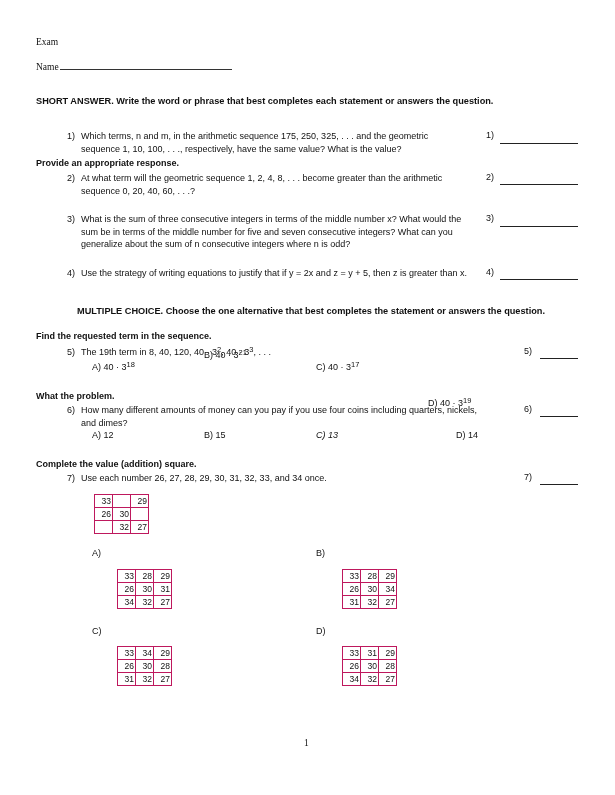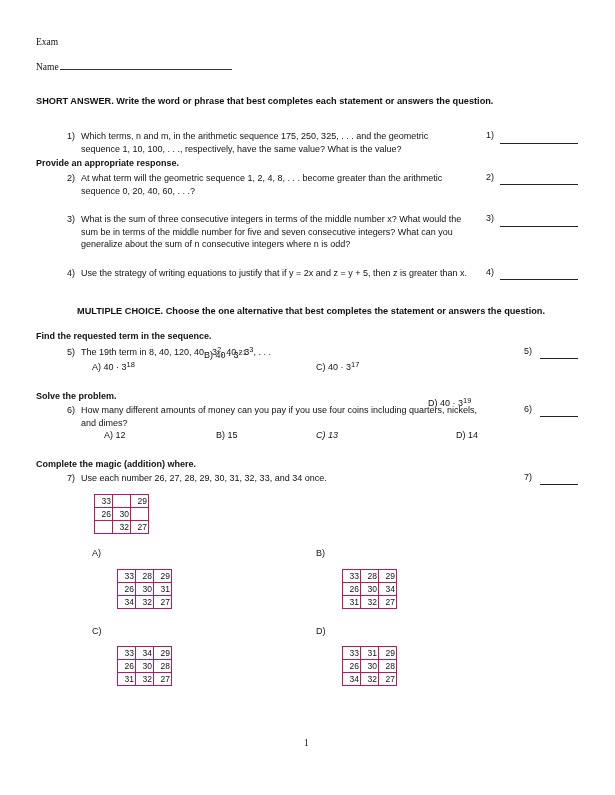--- a/index.html
+++ b/index.html
@@ -77,34 +77,34 @@
   <div class="txt"><span>The 19th term in 8, 40, 120, 40 · 3</span><sup>2</sup><span>, 40 · 3</span><sup>3</sup><span>, . . .</span></div>
 </div>
 <div class="abs sans ans-num" style="left:524px; top:346px;">5)</div>
 <div class="abs ans-line-short" style="left:540px; top:358px;"></div>
 
 <div class="abs sans choice" style="left:92px; top:362px;"><span>A)</span> <span>40 · 3</span><sup>18</sup></div>
 <div class="abs sans choice" style="left:204px; top:350px;"><span>B)</span> <span>40 · 3</span><sup>21</sup></div>
 <div class="abs sans choice" style="left:316px; top:362px;"><span>C)</span> <span>40 · 3</span><sup>17</sup></div>
 <div class="abs sans choice" style="left:428px; top:362px;margin-top:36px;"><span>D)</span> <span>40 · 3</span><sup>19</sup></div>
 
-<div class="abs sans sub-head" style="left:36px; top:391px;">Solve the problem.</div>
+<div class="abs sans sub-head" style="left:36px; top:391px;">What the problem.</div>
 <div class="abs sans q" style="left:67px; top:404px; width:420px;">
   <span class="num">6)</span>
   <div class="txt">How many different amounts of money can you pay if you use four coins including quarters, nickels, and dimes?</div>
 </div>
 <div class="abs sans ans-num" style="left:524px; top:404px;">6)</div>
 <div class="abs ans-line-short" style="left:540px; top:416px;"></div>
 
-<div class="abs sans choice" style="left:92px; top:430px;margin-left:12px;"><span>A)</span> <span>12</span></div>
-<div class="abs sans choice" style="left:204px; top:430px;margin-left:12px;"><span>B)</span> <span>15</span></div>
+<div class="abs sans choice" style="left:92px; top:430px;"><span>A)</span> <span>12</span></div>
+<div class="abs sans choice" style="left:204px; top:430px;"><span>B)</span> <span>15</span></div>
 <div class="abs sans choice" style="left:316px; top:430px;font-style:italic;"><span>C)</span> <span>13</span></div>
 <div class="abs sans choice" style="left:428px; top:430px;padding-left:28px;"><span>D)</span> <span>14</span></div>
 
-<div class="abs sans sub-head" style="left:36px; top:459px;">Complete the magic (addition) where.</div>
+<div class="abs sans sub-head" style="left:36px; top:459px;">Complete the value (addition) square.</div>
 <div class="abs sans q" style="left:67px; top:472px; width:420px;">
   <span class="num">7)</span>
   <div class="txt">Use each number 26, 27, 28, 29, 30, 31, 32, 33, and 34 once.</div>
 </div>
 <div class="abs sans ans-num" style="left:524px; top:472px;">7)</div>
 <div class="abs ans-line-short" style="left:540px; top:484px;"></div>
 
 <table class="magic" style="left:94px; top:494px;">
   <tbody>
       <tr>

